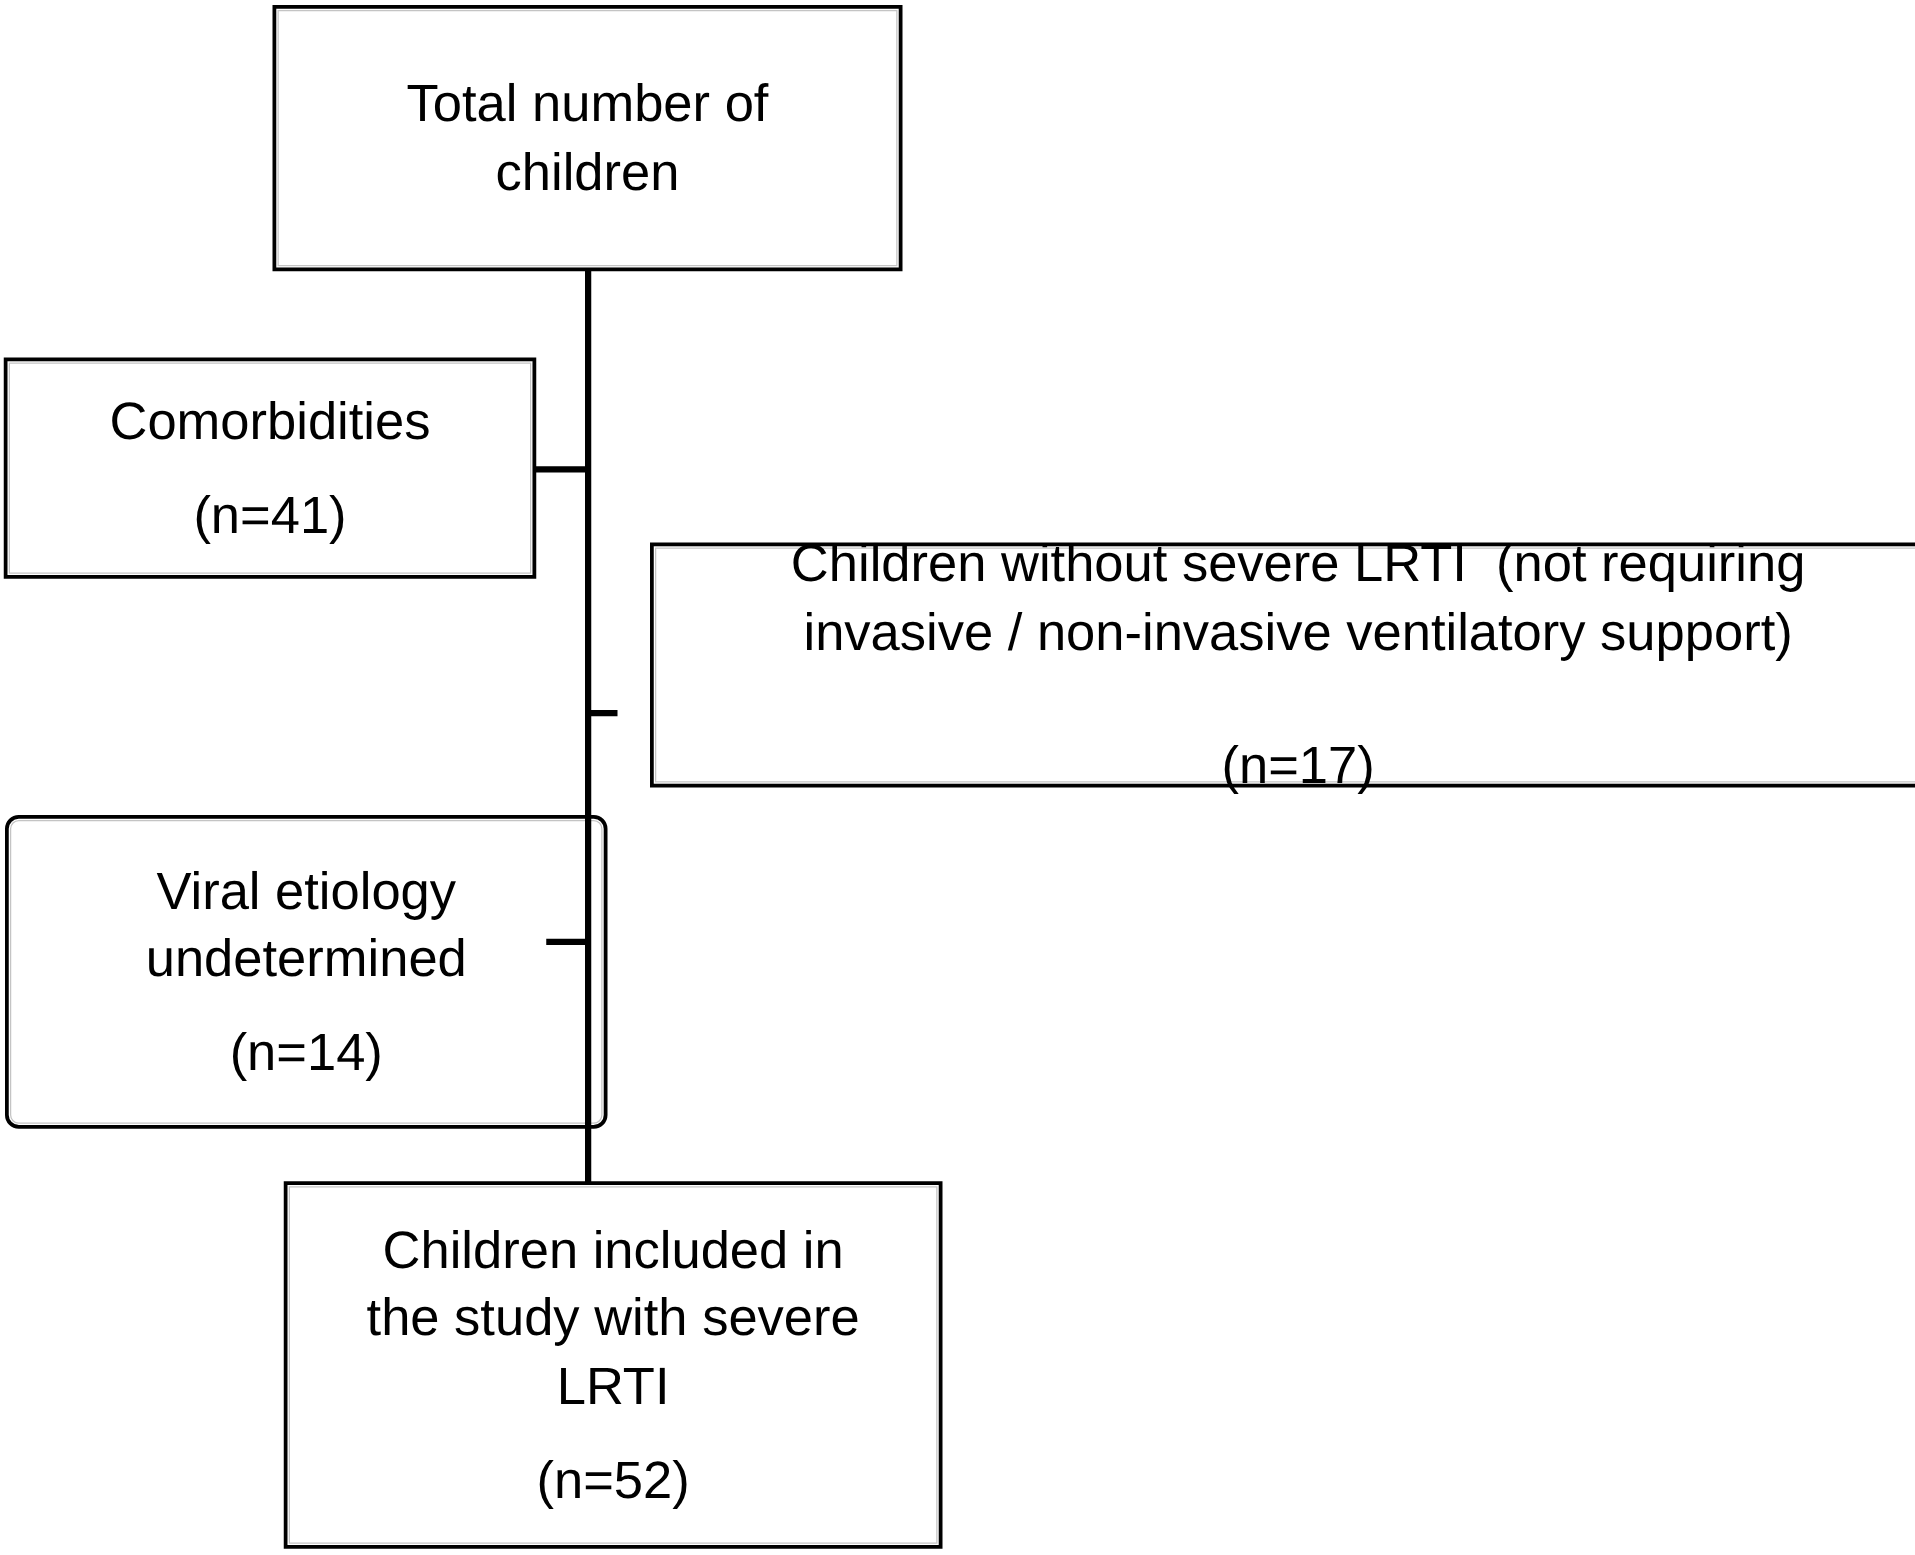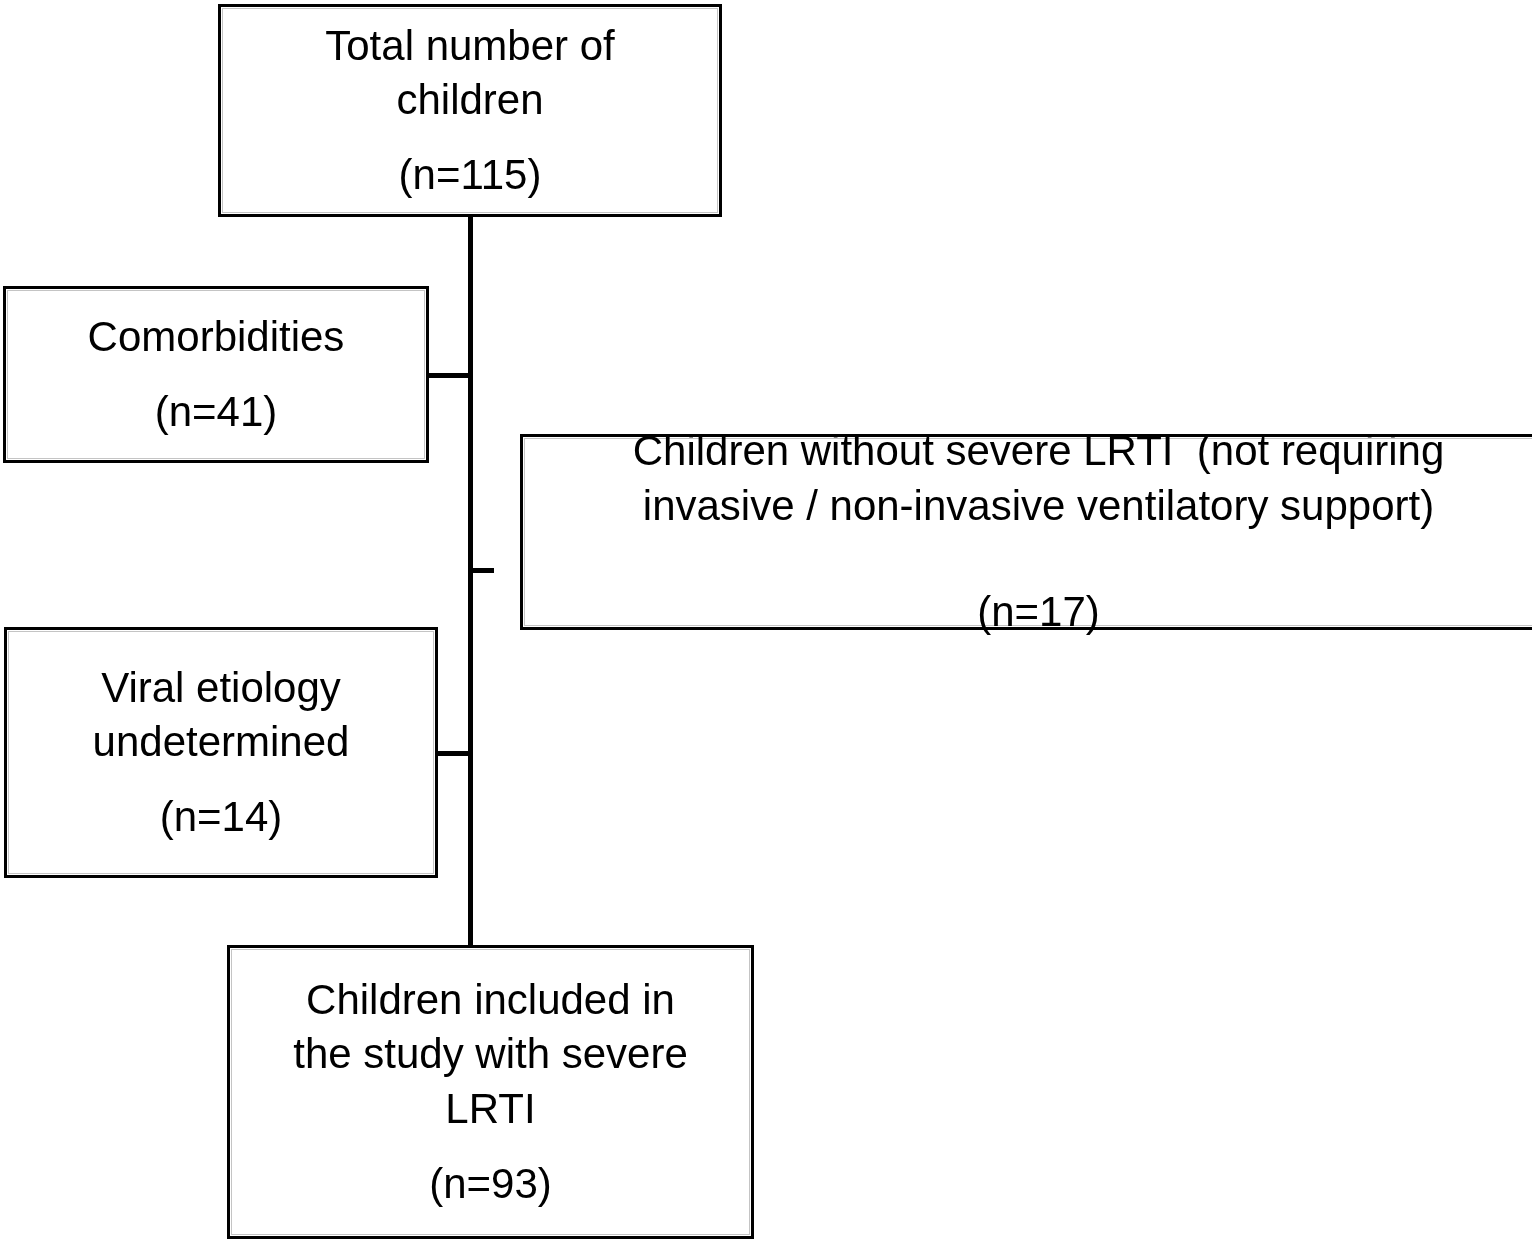--- a/index.html
+++ b/index.html
@@ -39,37 +39,36 @@
   }
   .line {
     position: absolute;
     background: #000000;
   }
 
   
   #b-total        { left: 218px; top: 4px;   width: 504px;  height: 213px; }
   #b-comorb       { left: 3px;   top: 286px; width: 426px;  height: 177px; }
   #b-nosevere     { left: 520px; top: 434px; width: 1037px; height: 196px; gap: 32px; }
-  #b-viral        { left: 4px;   top: 627px; width: 434px;  height: 251px; }
+  #b-viral        { left: 4px;   top: 652px; width: 482px;  height: 251px; border-radius: 11px; }
   #b-included     { left: 207px; top: 945px; width: 527px;  height: 294px; margin-left: 20px; }
 
   #l-main         { left: 468px; top: 215px; width: 5px;  height: 732px; }
   #l-comorb       { left: 428px; top: 373px; width: 41px; height: 5px; }
   #l-nosevere     { left: 472px; top: 568px; width: 22px; height: 5px; }
   #l-viral        { left: 437px; top: 751px; width: 33px; height: 5px; }
 </style>
 </head>
 <body>
 
 <div class="canvas">
 
   <div class="box" id="b-total">
     <div class="label">Total number of
 children</div>
-    <div class="count">(n=115)</div>
   </div>
 
   <div class="box" id="b-comorb">
     <div class="label">Comorbidities</div>
     <div class="count">(n=41)</div>
   </div>
 
   <div class="box" id="b-nosevere">
     <div class="label">Children without severe LRTI&nbsp; (not requiring
 invasive / non-invasive ventilatory support)</div>
@@ -79,21 +78,21 @@
   <div class="box" id="b-viral">
     <div class="label">Viral etiology
 undetermined</div>
     <div class="count">(n=14)</div>
   </div>
 
   <div class="box" id="b-included">
     <div class="label">Children included in
 the study with severe
 LRTI</div>
-    <div class="count">(n=93)</div>
+    <div class="count">(n=52)</div>
   </div>
 
   <div class="line" id="l-main"></div>
   <div class="line" id="l-comorb"></div>
   <div class="line" id="l-nosevere"></div>
   <div class="line" id="l-viral"></div>
 
 </div>
 
 </body></html>

